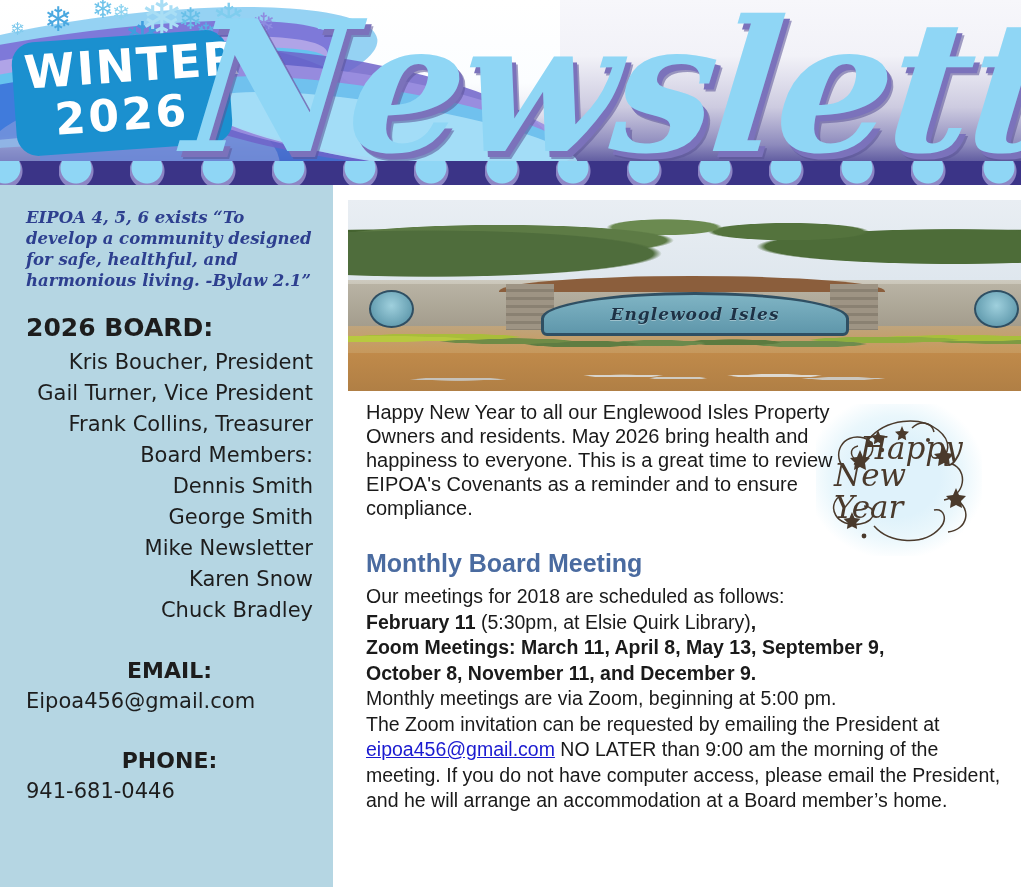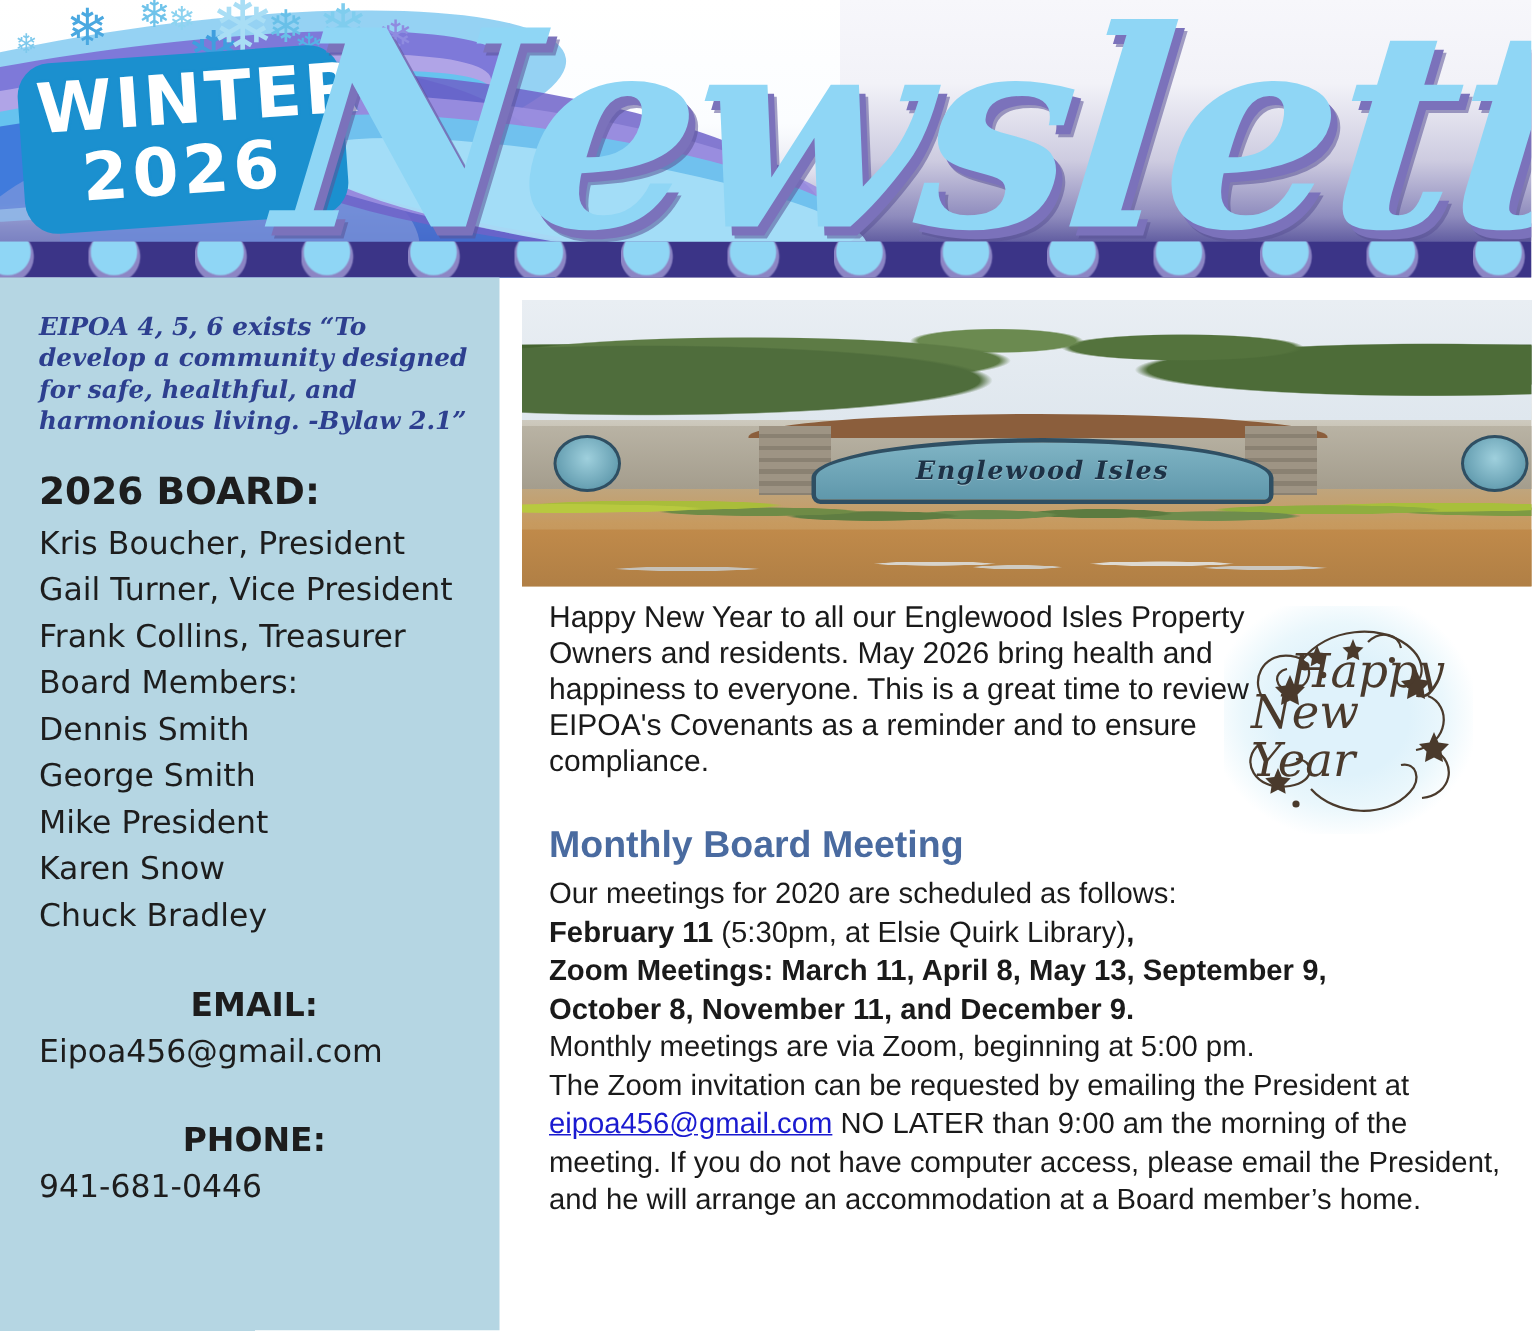--- a/index.html
+++ b/index.html
@@ -104,21 +104,21 @@
     font-style:italic;font-weight:bold;
     color:#2d3f8f;
     font-size:16.5px;line-height:21px;
     margin:0 0 20px 0;
   }
   .board-title{
     font-family:"DejaVu Sans", sans-serif;
     font-weight:bold;font-size:25px;line-height:34px;
     color:#1d1d1d;margin:0 0 2px 0;
   }
-  .board-list{list-style:none;margin:0;padding:0;}
+  .board-list{list-style:none;margin:0;padding:0;text-align:right;}
   .board-list li{
     font-family:"DejaVu Sans", sans-serif;
     font-size:21px;line-height:31px;color:#1d1d1d;
   }
   .contact-head{
     font-family:"DejaVu Sans", sans-serif;
     font-weight:bold;font-size:22px;line-height:30px;
     color:#1d1d1d;margin:30px 0 0 0;text-align:center;
   }
   .contact-val{
@@ -275,21 +275,21 @@
     <p class="mission">EIPOA 4, 5, 6 exists “To develop a community designed for safe, healthful, and harmonious living. -Bylaw 2.1”</p>
 
     <h2 class="board-title">2026 BOARD:</h2>
     <ul class="board-list">
       <li>Kris Boucher, President</li>
       <li>Gail Turner, Vice President</li>
       <li>Frank Collins, Treasurer</li>
       <li>Board Members:</li>
       <li>Dennis Smith</li>
       <li>George Smith</li>
-      <li>Mike President</li>
+      <li>Mike Newsletter</li>
       <li>Karen Snow</li>
       <li>Chuck Bradley</li>
     </ul>
 
     <h3 class="contact-head">EMAIL:</h3>
     <p class="contact-val">Eipoa456@gmail.com</p>
 
     <h3 class="contact-head">PHONE:</h3>
     <p class="contact-val">941-681-0446</p>
   </aside>
@@ -340,21 +340,21 @@
       <div class="l2">New Year</div>
     </div>
   </div>
 
   <main class="main">
     <p class="intro">Happy New Year to all our Englewood Isles Property Owners and residents. May 2026 bring health and happiness to everyone. This is a great time to review EIPOA's Covenants as a reminder and to ensure compliance.</p>
 
     <h2 class="section-head">Monthly Board Meeting</h2>
 
     <p class="meet">
-      <span>Our meetings for 2020 are scheduled as follows:</span><br>
+      <span>Our meetings for 2018 are scheduled as follows:</span><br>
       <b>February 11</b><span> (5:30pm, at Elsie Quirk Library)</span><b>,</b><br>
       <b>Zoom Meetings:  March 11, April 8, May 13, September 9,</b><br>
       <b>October 8,  November 11, and December 9.</b><br>
       <span>Monthly meetings are via Zoom, beginning at 5:00 pm.</span><br>
       <span>The Zoom invitation can be requested by emailing the President at </span><a href="#">eipoa456@gmail.com</a><span> NO LATER than 9:00 am the morning of the meeting. If you do not have computer access, please email the President, and he will arrange an accommodation at a Board member’s home.</span>
     </p>
   </main>
 
 </div>
 

